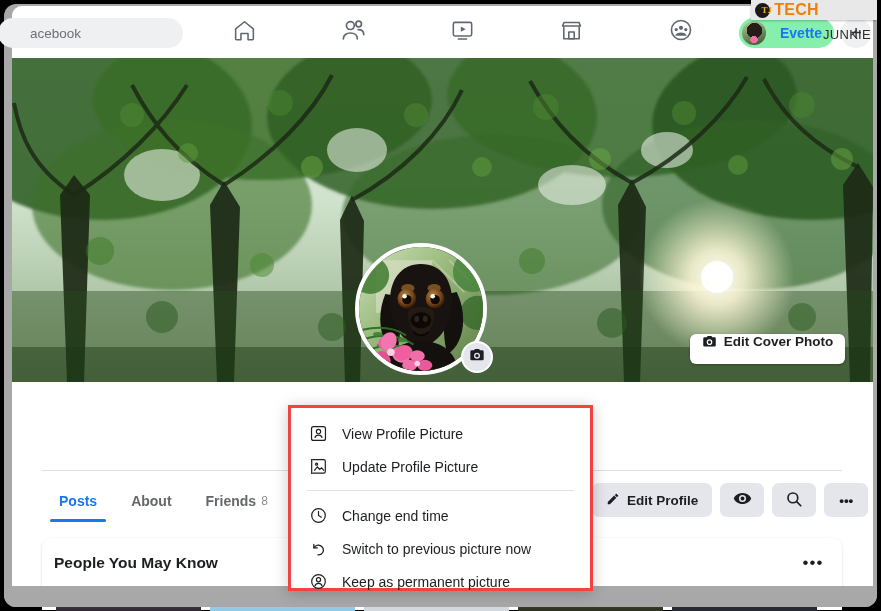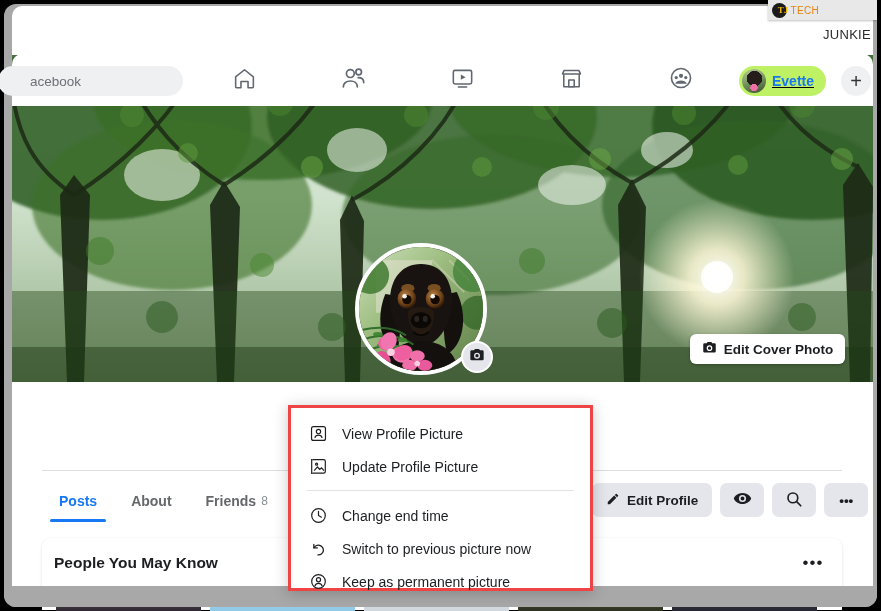--- a/index.html
+++ b/index.html
@@ -22,42 +22,40 @@
     position:absolute; left:12px; top:6px; width:861px; height:592px;
     background:#ffffff; border-radius:10px 10px 0 0; overflow:hidden;
   }
 
   
   .topbar{
     position:absolute; left:12px; top:6px; width:861px; height:52px;
     background:#fff; display:flex; align-items:center;
     border-radius:10px 10px 0 0;
     z-index:6;
-    margin-top:48px;
   }
   .searchbox{
     position:absolute; left:-14px; top:12px; width:185px; height:30px;
     background:#eff0f2; border-radius:16px;
     display:flex; align-items:center; padding-left:32px;
     color:#6b6f76; font-size:13.5px;
   }
   .navicons{
     position:absolute; left:178px; top:0; width:545px; height:52px;
     display:flex; align-items:center; justify-content:space-around;
   }
   .navicons .nv{
     width:46px; height:36px; display:flex; align-items:center; justify-content:center;
     cursor:pointer;
   }
   .user-pill{
     position:absolute; left:727px; top:12px; height:30px;
-    display:flex; align-items:center; gap:6px;
-    background:#bef264; border-radius:16px; padding:0 12px 0 3px;
+    display:flex; align-items:center; gap:14px;
+    background:#86efac; border-radius:16px; padding:0 12px 0 3px;
     cursor:pointer;
-    text-decoration:underline;
   }
   .user-pill .av{
     width:24px;height:24px;border-radius:50%;
     background:
       radial-gradient(circle at 50% 78%, #ef6fa6 0 16%, transparent 17%),
       radial-gradient(circle at 52% 40%, #241d19 0 40%, transparent 41%),
       linear-gradient(160deg,#b9cf9a,#6f8d5a 55%,#3d4e30);
     flex:0 0 auto;
   }
   .user-pill .nm{ color:#1877f2; font-size:14px; font-weight:600; }
@@ -73,34 +71,34 @@
     position:absolute; right:4px; top:0px; height:20px;
     background:#e8e8e8; display:flex; align-items:center; gap:4px;
     padding:0 6px 0 4px; z-index:30;
     box-shadow:0 1px 2px rgba(0,0,0,.25);
   }
   .tj .badge{
     width:15px;height:15px;border-radius:50%;background:#1a1a1a;
     display:flex;align-items:center;justify-content:center;
     color:#f2b705;font-size:9px;font-weight:700;font-family:"Liberation Serif",serif;padding-left:8px;
   }
-  .tj .t1{color:#e8820c;font-size:10px;font-weight:400;letter-spacing:.3px;}
+  .tj .t1{color:#e8820c;font-size:16px;font-weight:700;letter-spacing:.3px;}
   .tj .t2{color:#2b2b2b;font-size:13px;font-weight:400;letter-spacing:.3px;margin-top:48px;}
 
   
   .cover{
     position:absolute; left:12px; top:55px; width:861px; height:327px;
     overflow:hidden; background:#2b4a1d;
   }
   .cover svg{ display:block; width:100%; height:100%; }
 
   .edit-cover-btn{
     position:absolute; left:690px; top:334px; width:155px; height:30px;
     background:#fff; border-radius:6px;
-    display:flex; align-items:center; justify-content:center; gap:7px;
+    display:flex; align-items:flex-start; justify-content:center; gap:7px;
     font-size:13.5px; font-weight:600; color:#1c1e21;
     box-shadow:0 1px 3px rgba(0,0,0,.3); cursor:pointer; z-index:5;
   }
 
   
   .pfp-wrap{
     position:absolute; left:355px; top:243px; width:132px; height:132px; z-index:5;
   }
   .pfp{
     width:132px;height:132px;border-radius:50%;

